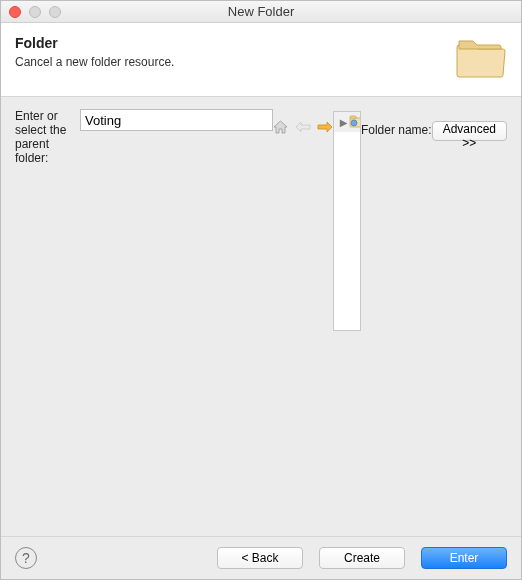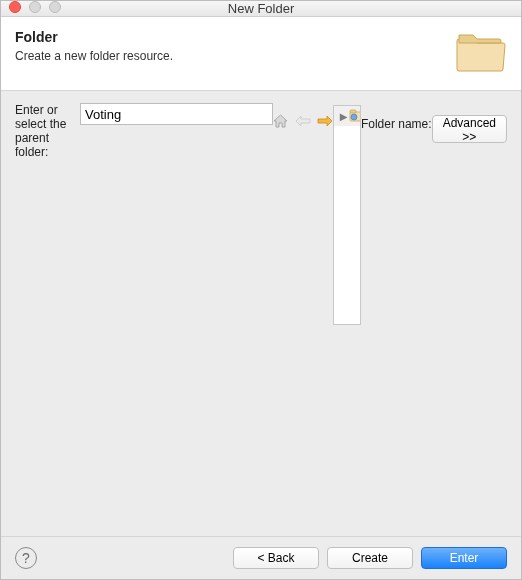--- a/index.html
+++ b/index.html
@@ -1,18 +1,18 @@
 <!DOCTYPE html>
 <html><head>
 <meta charset="utf-8">
 <style>
   * { box-sizing: border-box; margin: 0; padding: 0; }
   html, body { width: 522px; height: 580px; overflow: hidden; font-family: -apple-system, "Helvetica Neue", Arial, sans-serif; font-size: 13px; color: #222; background: #ececec; }
   .window { width: 522px; height: 580px; display: flex; flex-direction: column; border: 1px solid #bdbdbd; }
-  .titlebar { height: 16px; background: linear-gradient(#f6f6f6,#e7e7e7); border-bottom: 1px solid #cfcfcf; display: flex; align-items: flex-start; position: relative; }
+  .titlebar { height: 22px; background: linear-gradient(#f6f6f6,#e7e7e7); border-bottom: 1px solid #cfcfcf; display: flex; align-items: center; position: relative; }
   .traffic { display: flex; gap: 8px; margin-left: 8px; }
   .dot { width: 12px; height: 12px; border-radius: 50%; }
   .dot.red { background: #ff5f57; border: 0.5px solid #e24a3f; }
   .dot.grey { background: #d9d9d9; border: 0.5px solid #bcbcbc; }
   .title-text { position: absolute; left: 0; right: 0; text-align: center; font-size: 13px; color: #3a3a3a; }
   .banner { background: #fff; border-bottom: 1px solid #d6d6d6; padding: 12px 14px 14px; display: flex; justify-content: space-between; align-items: flex-start; gap: 28px; }
   .banner-title { font-weight: bold; font-size: 14px; margin-bottom: 4px; }
   .banner-desc { font-size: 12px; color: #333; }
   .folder-icon { width: 52px; height: 44px; }
   .content { padding: 12px 14px; flex: 1; display: flex; }
@@ -23,46 +23,46 @@
   .tool-icon { width: 16px; height: 16px; display: inline-flex; align-items: center; justify-content: center; }
   .tree-area { margin-top: 2px; background: #fff; border: 1px solid #c8c8c8; height: 220px; overflow: auto; }
   .tree-row { display: flex; align-items: center; height: 20px; padding-left: 6px; gap: 2px; background: #f0f0f0; font-size: 12px; }
   .disclosure { width: 10px; text-align: center; color: #7a7a7a; font-size: 10px; }
   .proj-icon { width: 16px; height: 14px; }
   .name-row { margin-top: 14px; display: flex; align-items: flex-start; gap: 12px; }
   .name-row .label-inline { font-size: 12px; white-space: nowrap; }
   .name-row input { flex: 1; }
   .advanced { margin-top: 12px; }
   .btn { height: 22px; border: 1px solid #c0c0c0; border-radius: 4px; background: linear-gradient(#ffffff,#f2f2f2); font-size: 12px; padding: 0 12px; font-family: inherit; cursor: default; }
-  .btn.small { height: 28px; padding: 0 10px; }
+  .btn.small { height: 20px; padding: 0 10px; }
   .btn.disabled { color: #a9a9a9; }
   .btn.primary { background: linear-gradient(#6cb2fb,#1a82fb); border: 1px solid #1f6fd6; color: #fff; }
   .footer { border-top: 1px solid #d6d6d6; padding: 10px 14px; display: flex; align-items: center; }
   .help { width: 22px; height: 22px; border: 1.5px solid #888; border-radius: 50%; display: flex; align-items: center; justify-content: center; color: #6a6a6a; font-size: 14px; }
-  .footer-buttons { margin-left: auto; display: flex; gap: 8px; }
+  .footer-buttons { margin-left: auto; display: flex; gap: 16px; }
   .footer-buttons .btn { width: 86px; }
   .spacer { flex: 1; }
 </style>
 </head>
 <body>
 
 <div class="window">
   <div class="titlebar">
     <div class="traffic">
       <div class="dot red"></div>
       <div class="dot grey"></div>
       <div class="dot grey"></div>
     </div>
     <div class="title-text">New Folder</div>
   </div>
 
   <div class="banner">
     <div>
       <div class="banner-title">Folder</div>
-      <div class="banner-desc">Create a new folder resource.</div>
+      <div class="banner-desc">Cancel a new folder resource.</div>
     </div>
     <div>
       <svg class="folder-icon" viewBox="0 0 52 44">
         <path d="M2 12 L2 40 Q2 42 4 42 L46 42 Q48 42 48 40 L50 16 Q50 14 48 14 L22 14 L18 10 L4 10 Q2 10 2 12 Z" fill="#f5deb0" stroke="#caa94e" stroke-width="1"></path>
         <path d="M4 6 L18 6 L22 10 L44 10 Q46 10 46 12 L46 14 L4 14 Z" fill="#e8cd8f" stroke="#caa94e" stroke-width="1"></path>
       </svg>
     </div>
   </div>
 
   <div class="content">

